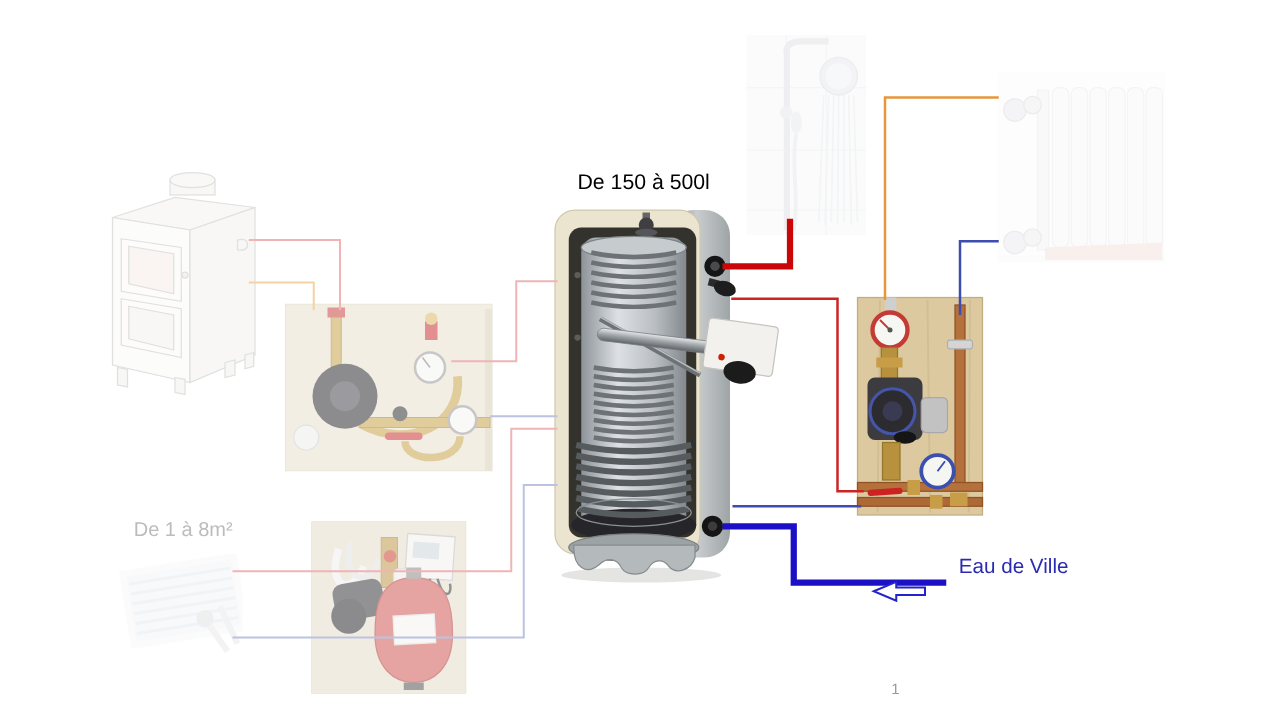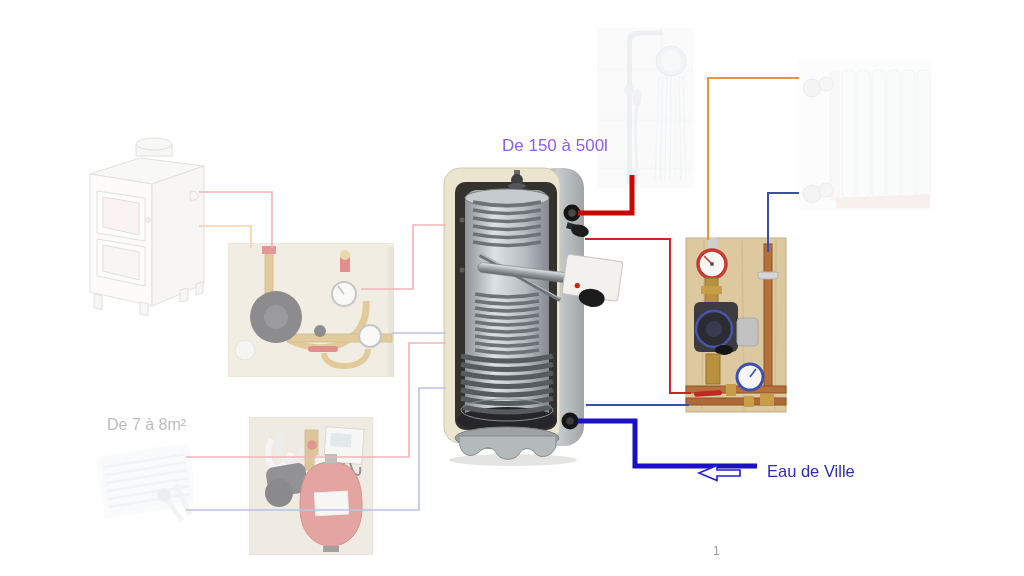--- a/index.html
+++ b/index.html
@@ -5,23 +5,23 @@
   html,body{margin:0;padding:0;}
   body{
     width:1024px;height:576px;position:relative;overflow:hidden;
     background:#ffffff;
     font-family:"Liberation Sans", sans-serif;
   }
   .abs{position:absolute;}
   .comp{z-index:2;}
   #pipes{z-index:5;pointer-events:none;}
   .lbl{position:absolute;z-index:6;white-space:nowrap;}
-  #tank-label{left:462px;top:136px;font-size:17px;color:#8b5cf6;margin-left:40px;}
+  #tank-label{left:462px;top:136px;font-size:17px;color:#000000;}
   #solar-label{left:107px;top:416px;font-size:16px;color:#bcbcbc;}
-  #city-water{left:767px;top:462px;line-height:1.2;}
+  #city-water{left:767px;top:444px;line-height:1.2;}
   #city-water .l1{font-size:16.5px;color:#2b2bb2;}
   #city-water .l2{font-size:15px;color:#4663cc;}
   #page-num{left:713px;top:544px;font-size:12px;color:#9a9a9a;}
 </style>
 </head>
 <body>
 
 <svg class="abs comp" style="left:82px;top:136px;" width="130" height="180" viewBox="0 0 130 180">
   <g opacity="0.5" stroke="#c2c2c2" stroke-width="1" fill="#f8f7f5">
     <rect x="54" y="8" width="36" height="12" fill="#f1f0ee"></rect>
@@ -287,17 +287,17 @@
   <path d="M632,175 V213 H578" stroke="#cb0606" stroke-width="5" fill="none"></path>
   <path d="M585,239 H670 V393 H691" stroke="#cc2424" stroke-width="2" fill="none"></path>
   <path d="M586,405 H689" stroke="#3c4cb0" stroke-width="2" fill="none"></path>
   <path d="M799,78 H708 V240" stroke="#e8953c" stroke-width="2" fill="none"></path>
   <path d="M799,193 H768 V252" stroke="#3c4cb0" stroke-width="2" fill="none"></path>
   <path d="M578,421 H635 V466 H757" stroke="#1b10c6" stroke-width="5" fill="none"></path>
   <path d="M699,473 L717,465.5 L717,470 L740,470 L740,476 L717,476 L717,480.5 Z" fill="#ffffff" stroke="#2323cc" stroke-width="1.6"></path>
 </svg>
 
 <div class="lbl" id="tank-label">De 150 à 500l</div>
-<div class="lbl" id="solar-label">De 7 à 8m²</div>
+<div class="lbl" id="solar-label">De 1 à 8m²</div>
 <div class="lbl" id="city-water">
   <div class="l1">Eau de Ville</div>
 </div>
 <div class="lbl" id="page-num">1</div>
 
 </body></html>

